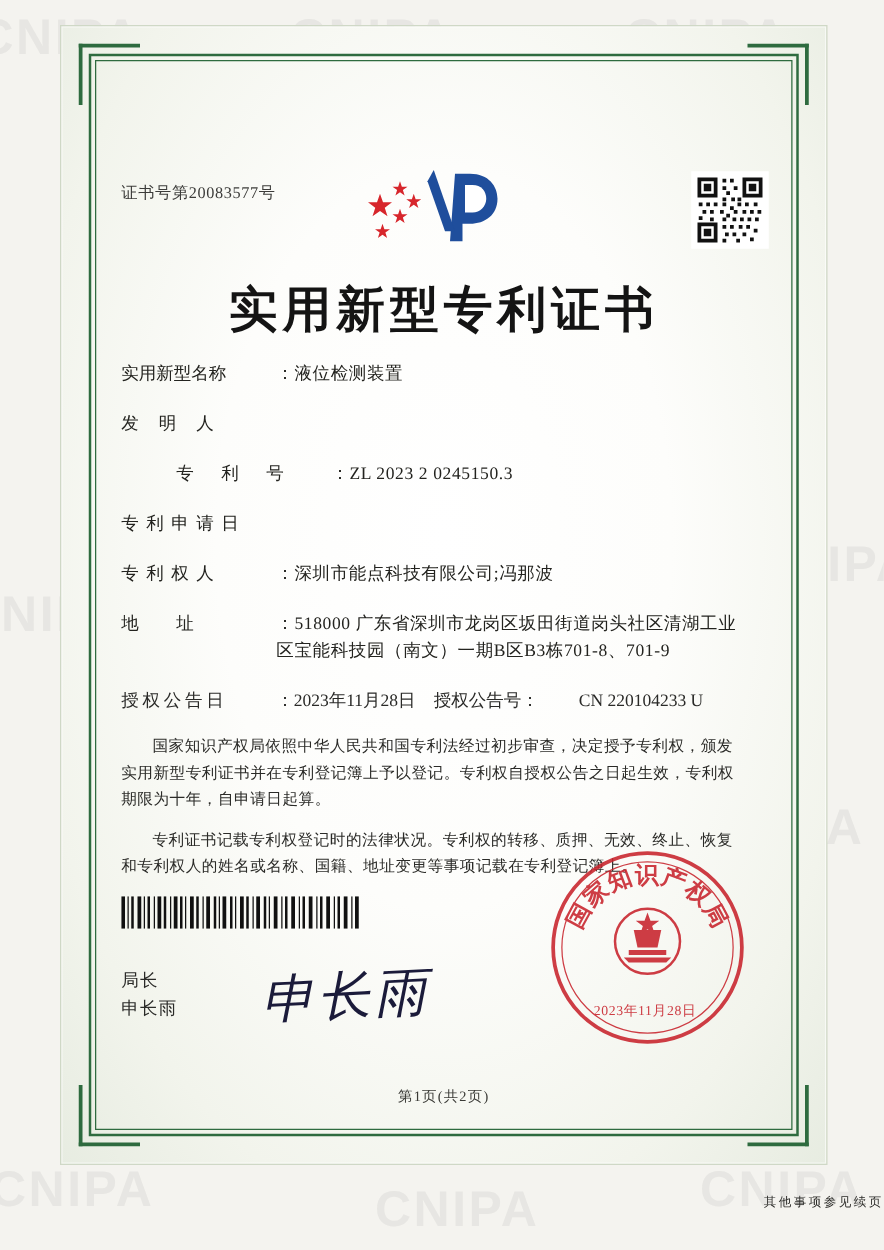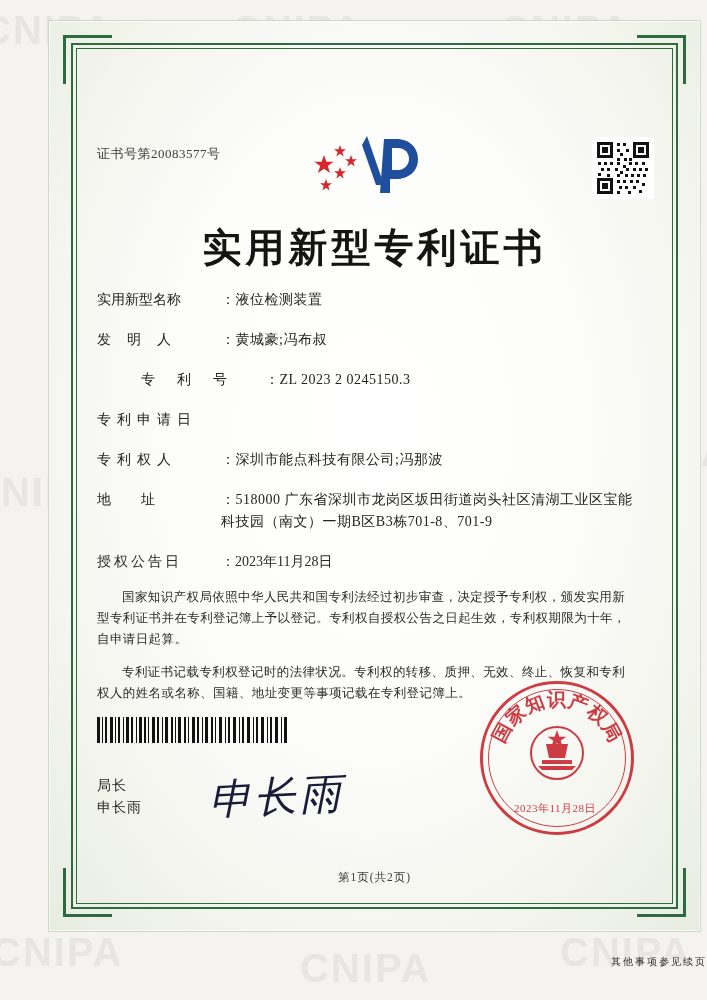--- a/index.html
+++ b/index.html
@@ -48,21 +48,20 @@
   .cert {
     position: absolute;
     left: 48px;
     top: 20px;
     width: 612px;
     height: 910px;
     background:
       radial-gradient(ellipse at 50% 45%, #ffffff 0%, #fdfdfb 42%, #f2f4ec 78%, #e7ece1 100%);
     border: 1px solid #cfd8c6;
     box-shadow: 0 0 0 1px rgba(255,255,255,0.6) inset;
-    padding-left: 39px;
   }
   .cert::before {
     content: "";
     position: absolute;
     left: 22px; top: 22px; right: 22px; bottom: 22px;
     border: 2px solid #2e6b3f;
   }
   .cert::after {
     content: "";
     position: absolute;
@@ -393,21 +392,20 @@
 
       <div class="fields">
 
         <div class="field">
           <span class="lbl">实用新型名称</span>
           <span class="val blur">：液位检测装置</span>
         </div>
 
         <div class="field">
           <span class="lbl" style="letter-spacing:16px;">发明人</span>
-          <span class="val blur">：黄城豪;冯布叔</span>
         </div>
 
         <div class="field">
           <span class="lbl" style="letter-spacing:22px;margin-left:44px;">专利号</span>
           <span class="val blur">：ZL 2023 2 0245150.3</span>
         </div>
 
         <div class="field">
           <span class="lbl" style="letter-spacing:6px;">专利申请日</span>
         </div>
@@ -419,20 +417,24 @@
 
         <div class="field">
           <span class="lbl" style="letter-spacing:30px;">地址</span>
           <span class="val blur">：518000 广东省深圳市龙岗区坂田街道岗头社区清湖工业区宝能科技园（南文）一期B区B3栋701-8、701-9</span>
         </div>
 
         <div class="row-two">
           <div class="half">
             <span class="lbl" style="letter-spacing:3px;">授权公告日</span>
             <span class="val blur">：2023年11月28日</span>
+          </div>
+          <div class="half right">
+            <span class="lbl">授权公告号：</span>
+            <span class="val blur">CN 220104233 U</span>
           </div>
         </div>
 
         <div class="para">国家知识产权局依照中华人民共和国专利法经过初步审查，决定授予专利权，颁发实用新型专利证书并在专利登记簿上予以登记。专利权自授权公告之日起生效，专利权期限为十年，自申请日起算。</div>
         <div class="para">专利证书记载专利权登记时的法律状况。专利权的转移、质押、无效、终止、恢复和专利权人的姓名或名称、国籍、地址变更等事项记载在专利登记簿上。</div>
       </div>
 
       <div class="barcode">
         <svg viewBox="0 0 192 26" width="192" height="26" preserveAspectRatio="none" aria-hidden="true">
           <g fill="#111">

